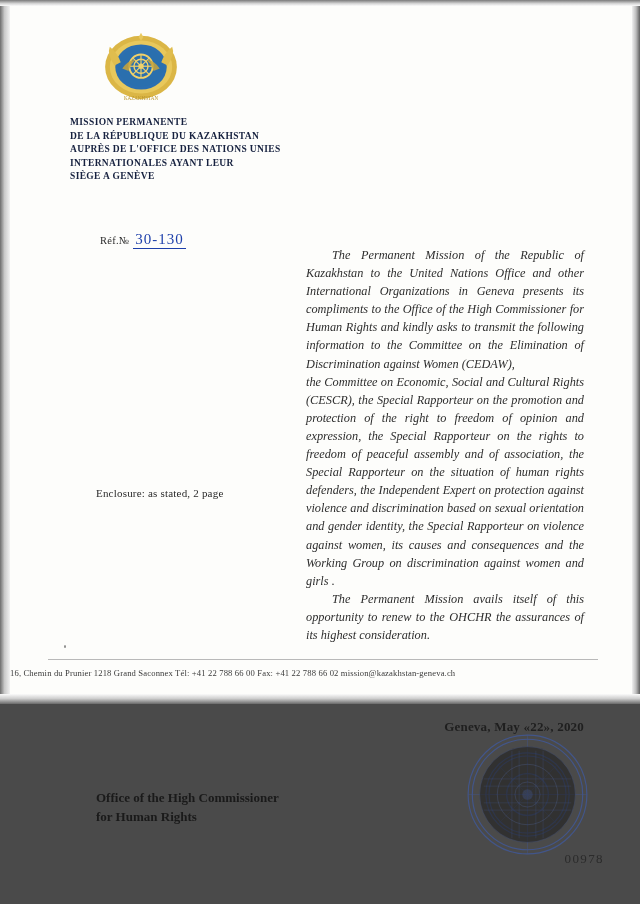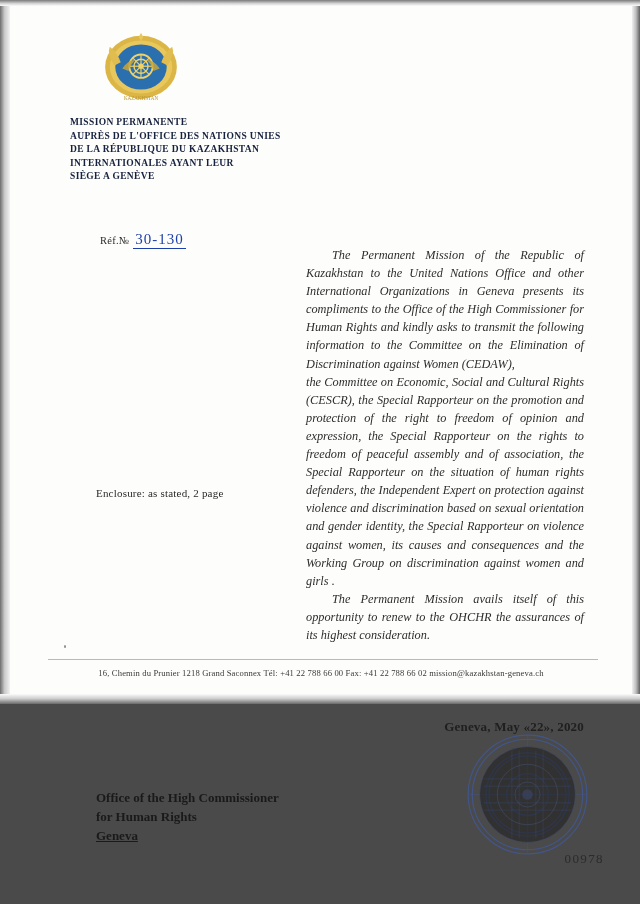--- a/index.html
+++ b/index.html
@@ -172,21 +172,20 @@
     color: #2b2b2b;
     font-family: "Liberation Serif", serif;
   }
 
   
   .footer {
     position: absolute;
     left: 0;
     right: 0;
     bottom: 16px;
-    text-align: center;
     font-size: 8.6px;
     color: #3a3a3a;
     letter-spacing: 0.15px;
   }
   .footer-rule {
     position: absolute;
     left: 38px;
     right: 34px;
     bottom: 34px;
     border-top: 0.8px solid #b9b9b9;
@@ -237,22 +236,22 @@
         <path d="M74 52 q-8 -12 -17 -11 q7 6 9 14 z" fill="#c9a43b" opacity="0.85"></path>
 
         <path d="M50 6 l3 6 -3 4 -3 -4 z" fill="#e8c85c"></path>
         <path d="M32 86 q18 7 36 0 q-18 10 -36 0 z" fill="#d9b23c"></path>
         <text x="50" y="92" text-anchor="middle" font-size="6.5" fill="#b9952f" font-family="Liberation Serif, serif">KAZAKHSTAN</text>
       </svg>
     </div>
 
     <div class="letterhead">
       <div>MISSION PERMANENTE</div>
+      <div>DE LA RÉPUBLIQUE DU KAZAKHSTAN</div>
       <div>AUPRÈS DE L'OFFICE DES NATIONS UNIES</div>
-      <div>DE LA RÉPUBLIQUE DU KAZAKHSTAN</div>
       <div>INTERNATIONALES AYANT LEUR</div>
       <div>SIÈGE A GENÈVE</div>
     </div>
 
     <div class="ref-line">
       <span class="ref-label">Réf.№</span><span class="ref-value">30-130</span>
     </div>
 
     <div class="enclosure">Enclosure: as stated, 2 page</div>
 
@@ -296,21 +295,20 @@
             <path d="M68 18 v84"></path>
             <path d="M75 18 v84"></path>
         </g>
         <circle cx="60" cy="60" r="5" fill="#3b5fbf" opacity="0.35"></circle>
       </svg>
     </div>
 
     <div class="addressee">
       <div>Office of the High Commissioner</div>
       <div>for Human Rights</div>
-      <div class="city">Geneva</div>
     </div>
 
     <div class="stamp-number">00978</div>
 
     <div class="speck" style="left:54px; bottom:46px;"></div>
 
     <div class="footer-rule"></div>
     <div class="footer">16, Chemin du Prunier   1218 Grand Saconnex   Tél: +41 22 788 66 00  Fax: +41 22 788 66 02  mission@kazakhstan-geneva.ch</div>
 
   </div>

